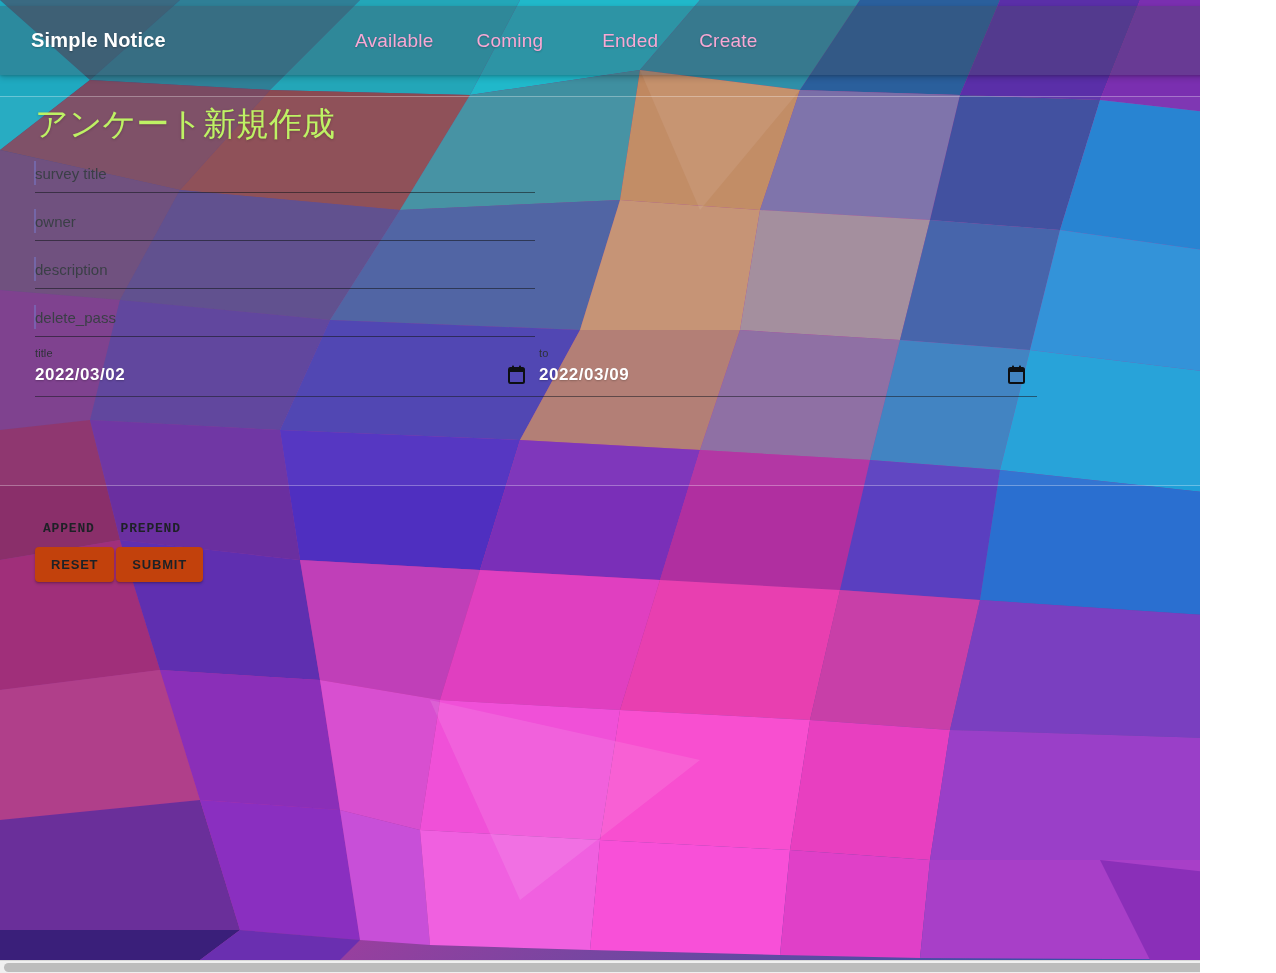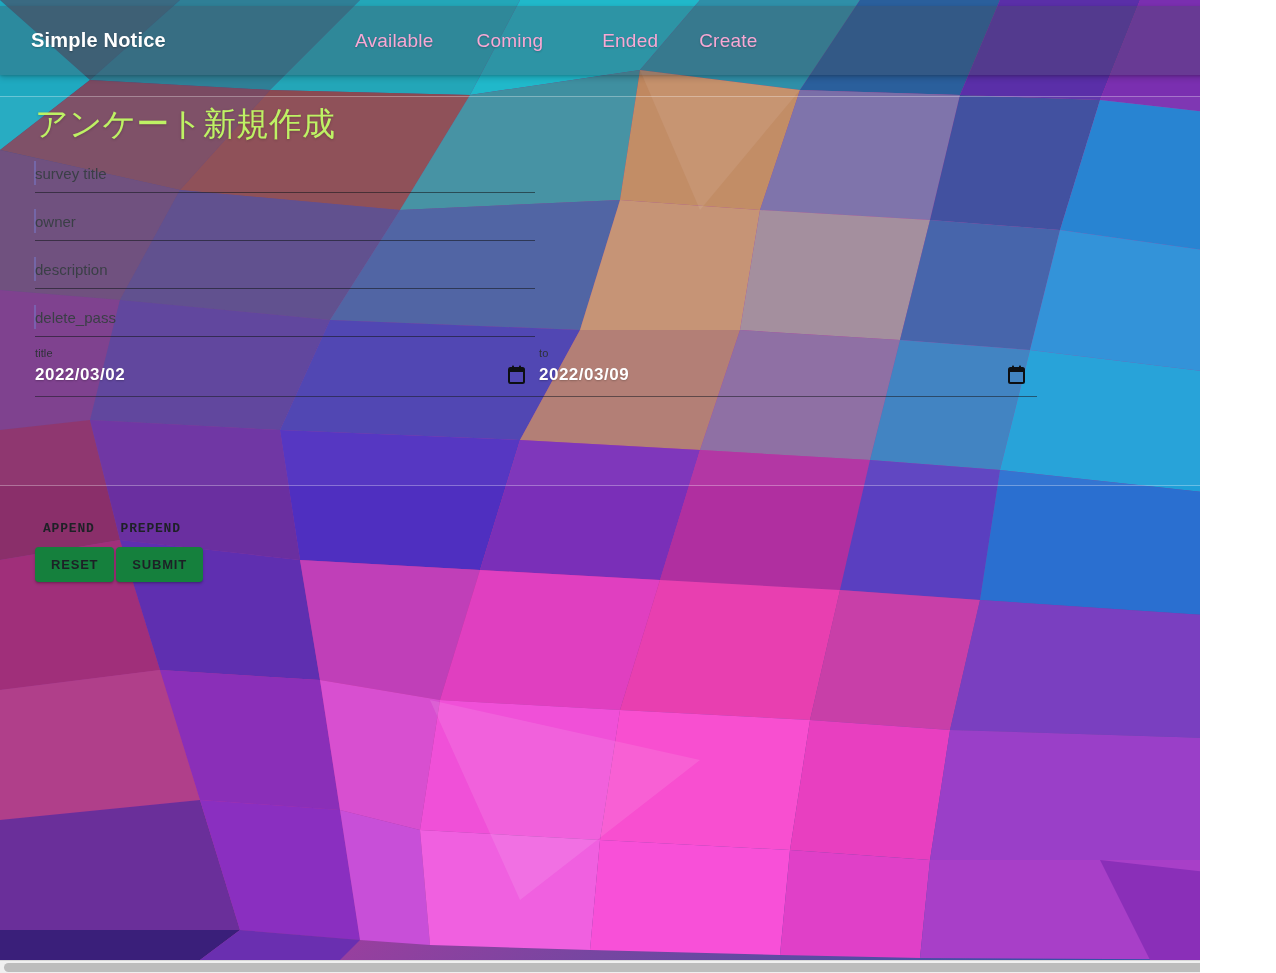--- a/index.html
+++ b/index.html
@@ -219,21 +219,21 @@
     align-items: flex-start;
     gap: 2px;
   }
   .solid-btn {
     border: none;
     font-family: inherit;
     font-size: 13px;
     font-weight: 600;
     letter-spacing: 0.8px;
     color: #1d2126;
-    background: #15803d;
+    background: #c2410c;
     border-radius: 4px;
     height: 35px;
     padding: 0 16px;
     cursor: pointer;
     box-shadow: 0 2px 3px rgba(0,0,0,0.18), 0 1px 1px rgba(0,0,0,0.12);
     text-transform: uppercase;
   }
 
   
   #scrollbar-track {

